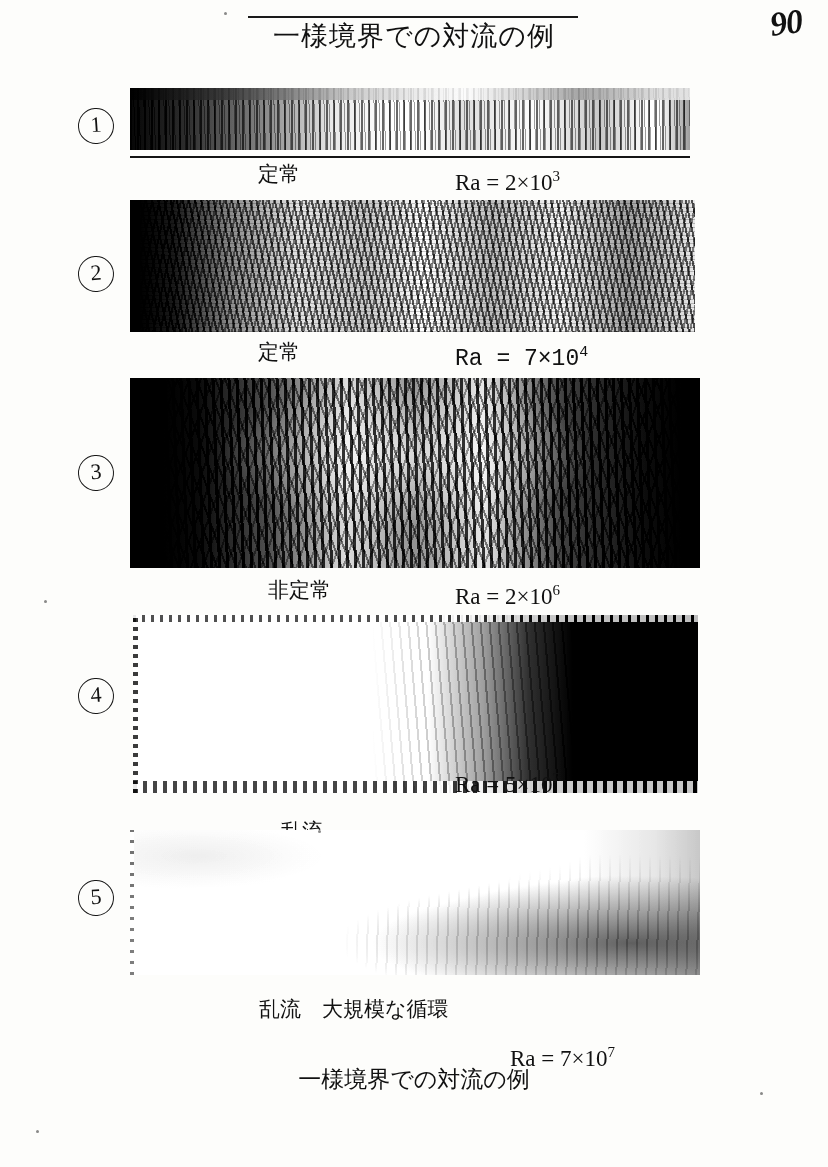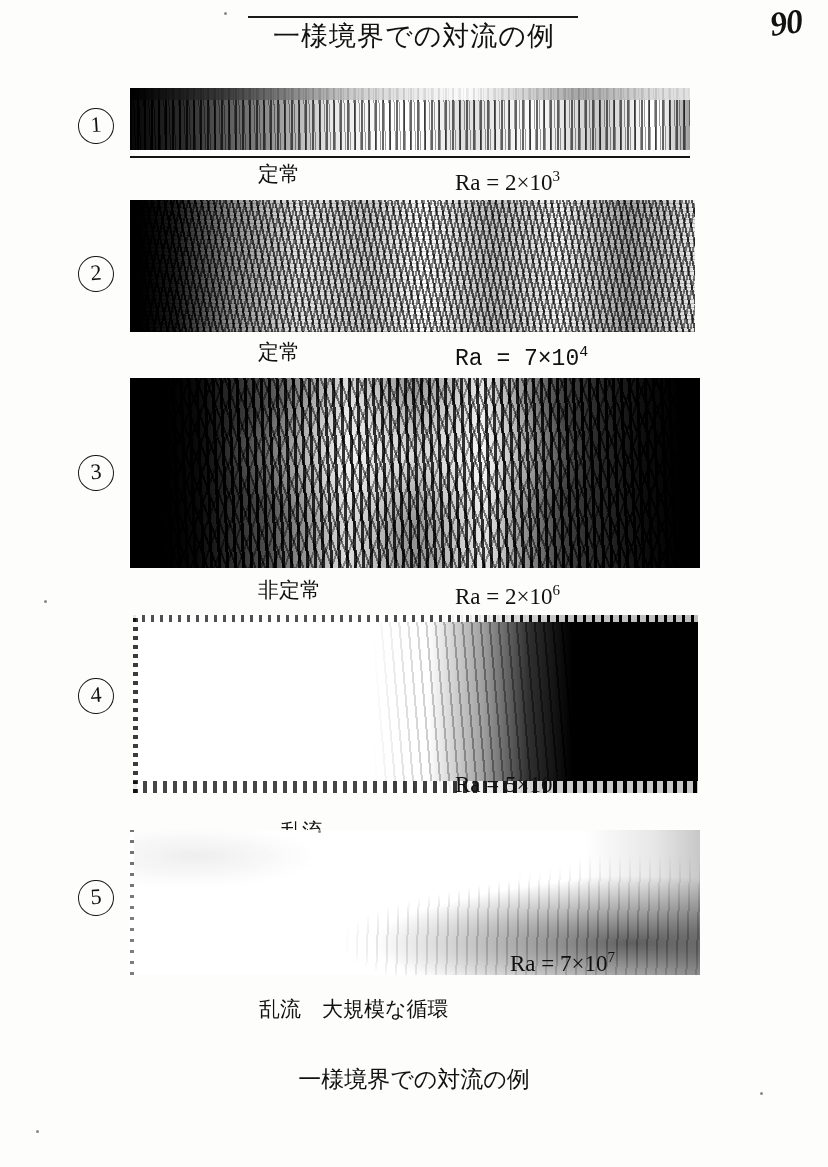--- a/index.html
+++ b/index.html
@@ -231,21 +231,21 @@
     </div>
     <div class="caption" style="left:258px; top:338px;">定常</div>
     <div class="ra" style="left:455px; top:344px;font-family:Liberation Mono, monospace;"><span>Ra = 7×10</span><sup>4</sup></div>
   </div>
 
   <div class="row">
     <div class="marker" style="left:78px; top:455px;">3</div>
     <div class="panel" style="left:130px; top:378px; width:570px; height:190px;">
       <div class="tex p3"></div>
     </div>
-    <div class="caption" style="left:258px; top:576px;">非定常</div>
+    <div class="caption" style="left:268px; top:576px;">非定常</div>
     <div class="ra" style="left:455px; top:582px;text-align:right;"><span>Ra = 2×10</span><sup>6</sup></div>
   </div>
 
   <div class="row">
     <div class="marker" style="left:78px; top:678px;">4</div>
     <div class="panel" style="left:133px; top:615px; width:565px; height:178px;">
       <div class="tex p4"></div>
       <div class="p4-noise"></div>
       <div class="p4-edge-top"></div>
       <div class="p4-edge-bottom"></div>
@@ -256,21 +256,21 @@
   </div>
 
   <div class="row">
     <div class="marker" style="left:78px; top:880px;">5</div>
     <div class="panel" style="left:130px; top:830px; width:570px; height:145px;">
       <div class="tex p5"></div>
       <div class="p5-noise"></div>
       <div class="p5-edge-left"></div>
     </div>
     <div class="caption" style="left:259px; top:995px;">乱流　大規模な循環</div>
-    <div class="ra" style="left:510px; top:949px;"><span>Ra = 7×10</span><sup>7</sup></div>
+    <div class="ra" style="left:510px; top:1044px;"><span>Ra = 7×10</span><sup>7</sup></div>
   </div>
 
   <div class="footer" style="bottom:72px;">一様境界での対流の例</div>
 
   <div class="speck" style="left:224px; top:12px; width:3px; height:3px;"></div>
   <div class="speck" style="left:44px; top:600px; width:3px; height:3px;"></div>
   <div class="speck" style="left:36px; top:1130px; width:3px; height:3px;"></div>
   <div class="speck" style="left:760px; top:1092px; width:3px; height:3px;"></div>
   <div class="speck" style="left:318px; top:830px; width:3px; height:3px;"></div>
 

